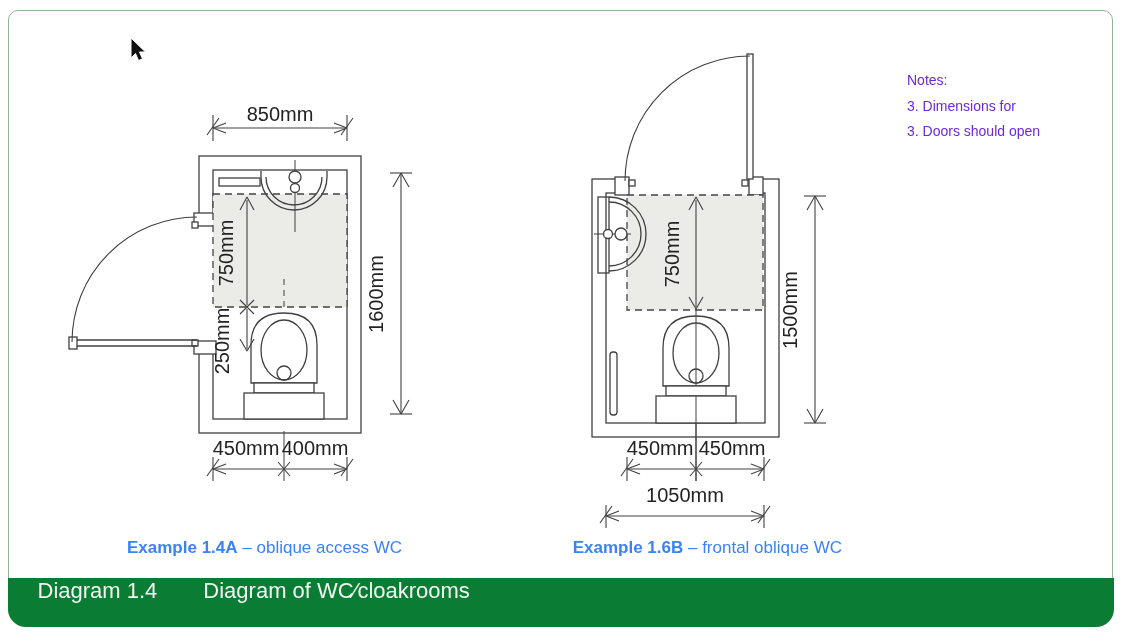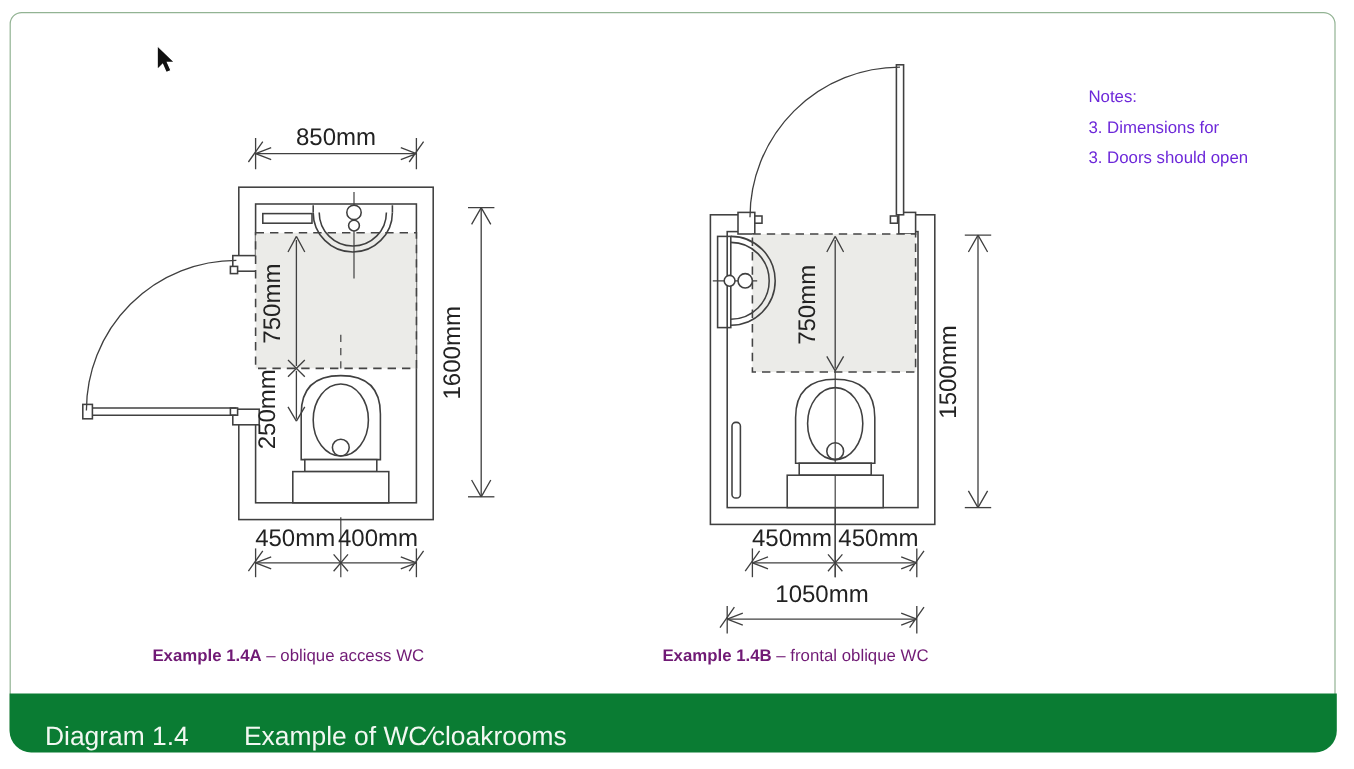--- a/index.html
+++ b/index.html
@@ -2,26 +2,26 @@
 <html><head>
 <meta charset="utf-8">
 <style>
   html,body{margin:0;padding:0;background:#ffffff;}
   .stage{position:relative;width:1128px;height:641px;background:#ffffff;overflow:hidden;
          font-family:"Liberation Sans", sans-serif;color:#1f1f1f;}
   .card{position:absolute;left:8px;top:10px;width:1105px;height:616px;
         border:1.5px solid #92b393;border-radius:10px 10px 18px 18px;background:#ffffff;box-sizing:border-box;}
   .plans-svg{position:absolute;left:0;top:0;width:1128px;height:641px;}
   .notes{position:absolute;left:898px;top:57px;width:250px;font-size:14px;line-height:25.5px;color:#6d28d9;}
-  .caption{position:absolute;top:527px;font-size:14px;color:#701a75;text-align:left;white-space:nowrap;}
+  .caption{position:absolute;top:527px;font-size:17px;color:#3b82f6;text-align:right;white-space:nowrap;}
   .caption b{font-weight:bold;}
   .caption-a{left:118px;width:260px;}
   .caption-b{left:543px;width:290px;}
   .footer-bar{position:absolute;left:-1.5px;right:-1.5px;bottom:-1.5px;height:49px;
-              background:#0a7c33;border-radius:0 0 18px 18px;display:flex;align-items:flex-end;
+              background:#0a7c33;border-radius:0 0 18px 18px;display:flex;align-items:flex-start;
               color:#f2f8f2;font-size:22px;}
   .footer-label{margin-left:30px;}
   .footer-title{margin-left:46px;}
   svg text{font-family:"Liberation Sans", sans-serif;font-size:20px;fill:#222222;}
 </style>
 </head>
 <body>
 
 <div class="stage">
   <div class="card">
@@ -190,23 +190,23 @@
       <div>Notes:</div>
       <div>3. Dimensions for</div>
       <div>3. Doors should open</div>
     </div>
 
     <div class="caption caption-a">
       <b>Example 1.4A</b>
       <span>– oblique access WC</span>
     </div>
     <div class="caption caption-b">
-      <b>Example 1.4B</b>
+      <b>Example 1.6B</b>
       <span>– frontal oblique WC</span>
     </div>
 
     <div class="footer-bar">
       <span class="footer-label">Diagram 1.4</span>
-      <span class="footer-title">Example of WC⁄cloakrooms</span>
+      <span class="footer-title">Diagram of WC⁄cloakrooms</span>
     </div>
 
   </div>
 </div>
 
 </body></html>

